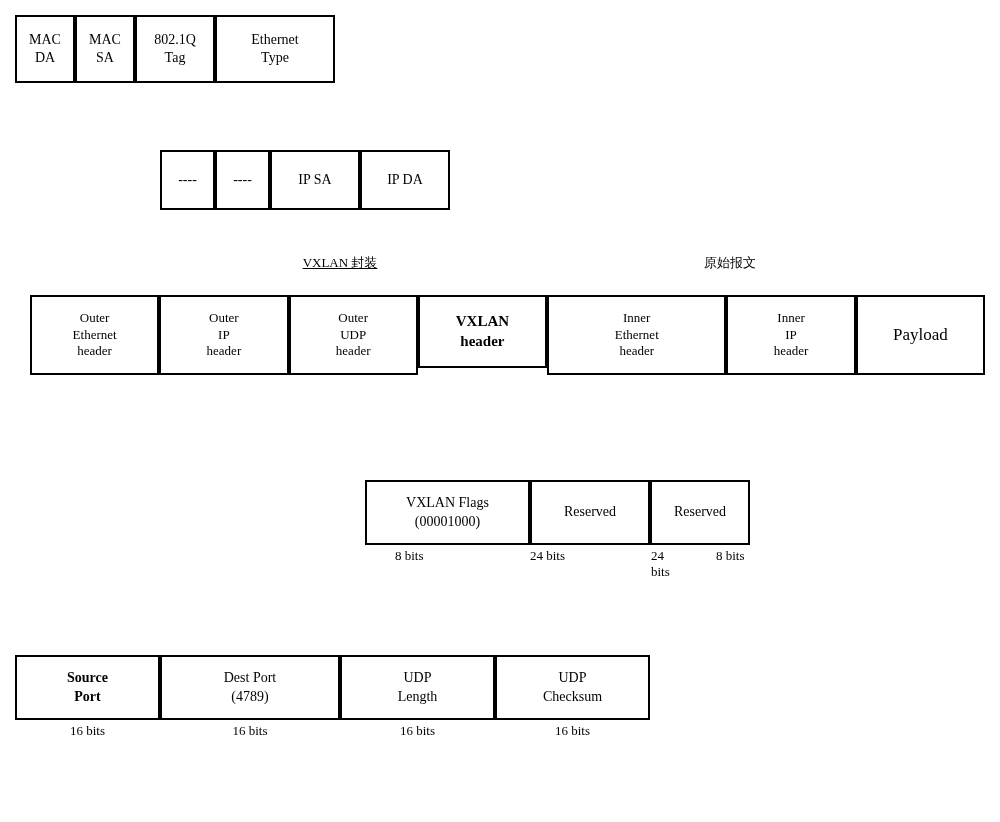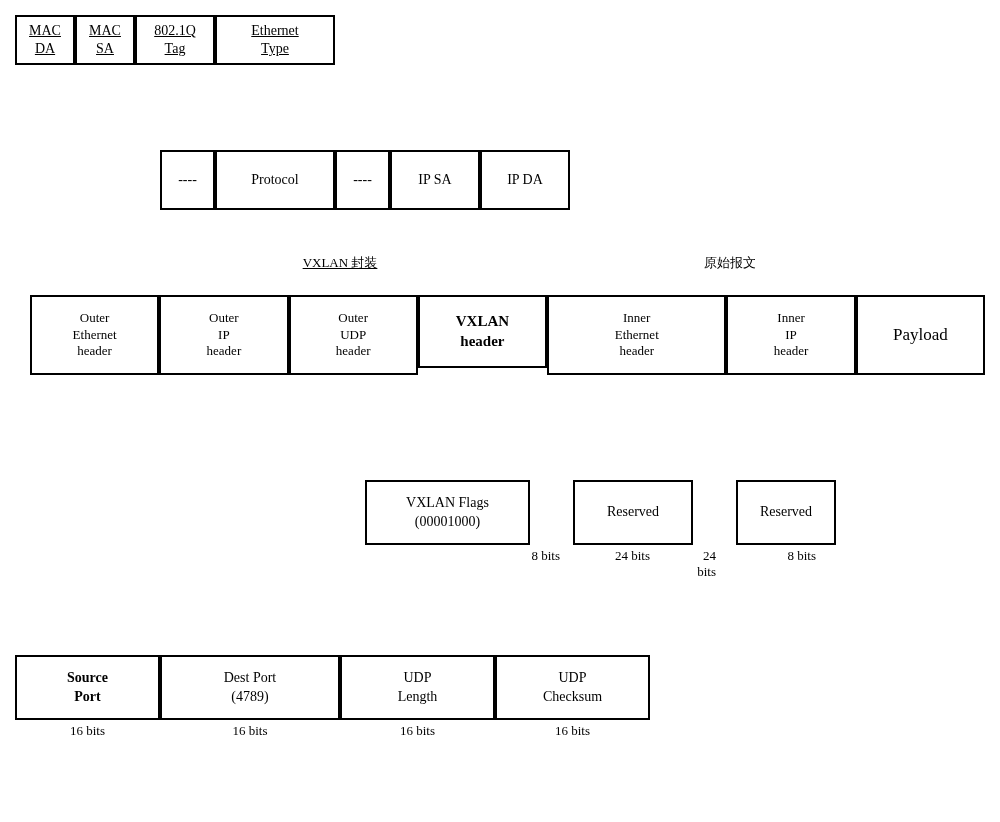--- a/index.html
+++ b/index.html
@@ -32,22 +32,21 @@
 
     
     .eth-row {
       display: flex;
       position: absolute;
       top: 5px;
       left: 5px;
     }
 
     .eth-row .box {
-      height: 50px;
-      text-decoration: underline;
+      height: 68px;
     }
 
     
     .ip-row {
       display: flex;
       position: absolute;
       top: 140px;
       left: 150px;
     }
 
@@ -61,21 +60,20 @@
       font-size: 13px;
       text-align: center;
     }
 
     
     .vxlan-detail-row {
       display: flex;
       position: absolute;
       top: 470px;
       left: 355px;
-      gap: 43px;
     }
 
     .vxlan-detail-row .box {
       height: 65px;
     }
 
     
     .udp-row {
       display: flex;
       position: absolute;
@@ -84,21 +82,21 @@
     }
 
     .udp-row .box {
       height: 65px;
     }
 
     
     .bits-label {
       position: absolute;
       font-size: 13px;
-      text-align: right;
+      text-align: left;
     }
 
     
     .udp-bits-label {
       position: absolute;
       font-size: 13px;
       text-align: center;
     }
 
     
@@ -148,21 +146,20 @@
 
   <div class="eth-row">
     <div class="box" style="width:60px">MAC<br>DA</div>
     <div class="box" style="width:60px">MAC<br>SA</div>
     <div class="box" style="width:80px">802.1Q<br>Tag</div>
     <div class="box" style="width:120px">Ethernet<br>Type</div>
   </div>
 
   <div class="ip-row">
     <div class="box" style="width:55px">----</div>
-    <div class="box" style="width:120px">Protocol</div>
     <div class="box" style="width:55px">----</div>
     <div class="box" style="width:90px">IP SA</div>
     <div class="box" style="width:90px">IP DA</div>
   </div>
 
   <div class="arrow-label" style="top:244px; left:200px; width:260px;text-decoration:underline;">VXLAN 封装</div>
   <div class="arrow-label" style="top:244px; left:620px; width:200px;">原始报文</div>
 
   <div style="position:absolute; top:285px; left:20px; right:5px; display:flex;">
     <div class="box" style="flex:1; height:80px; font-size:13px;">Outer<br>Ethernet<br>header</div>

